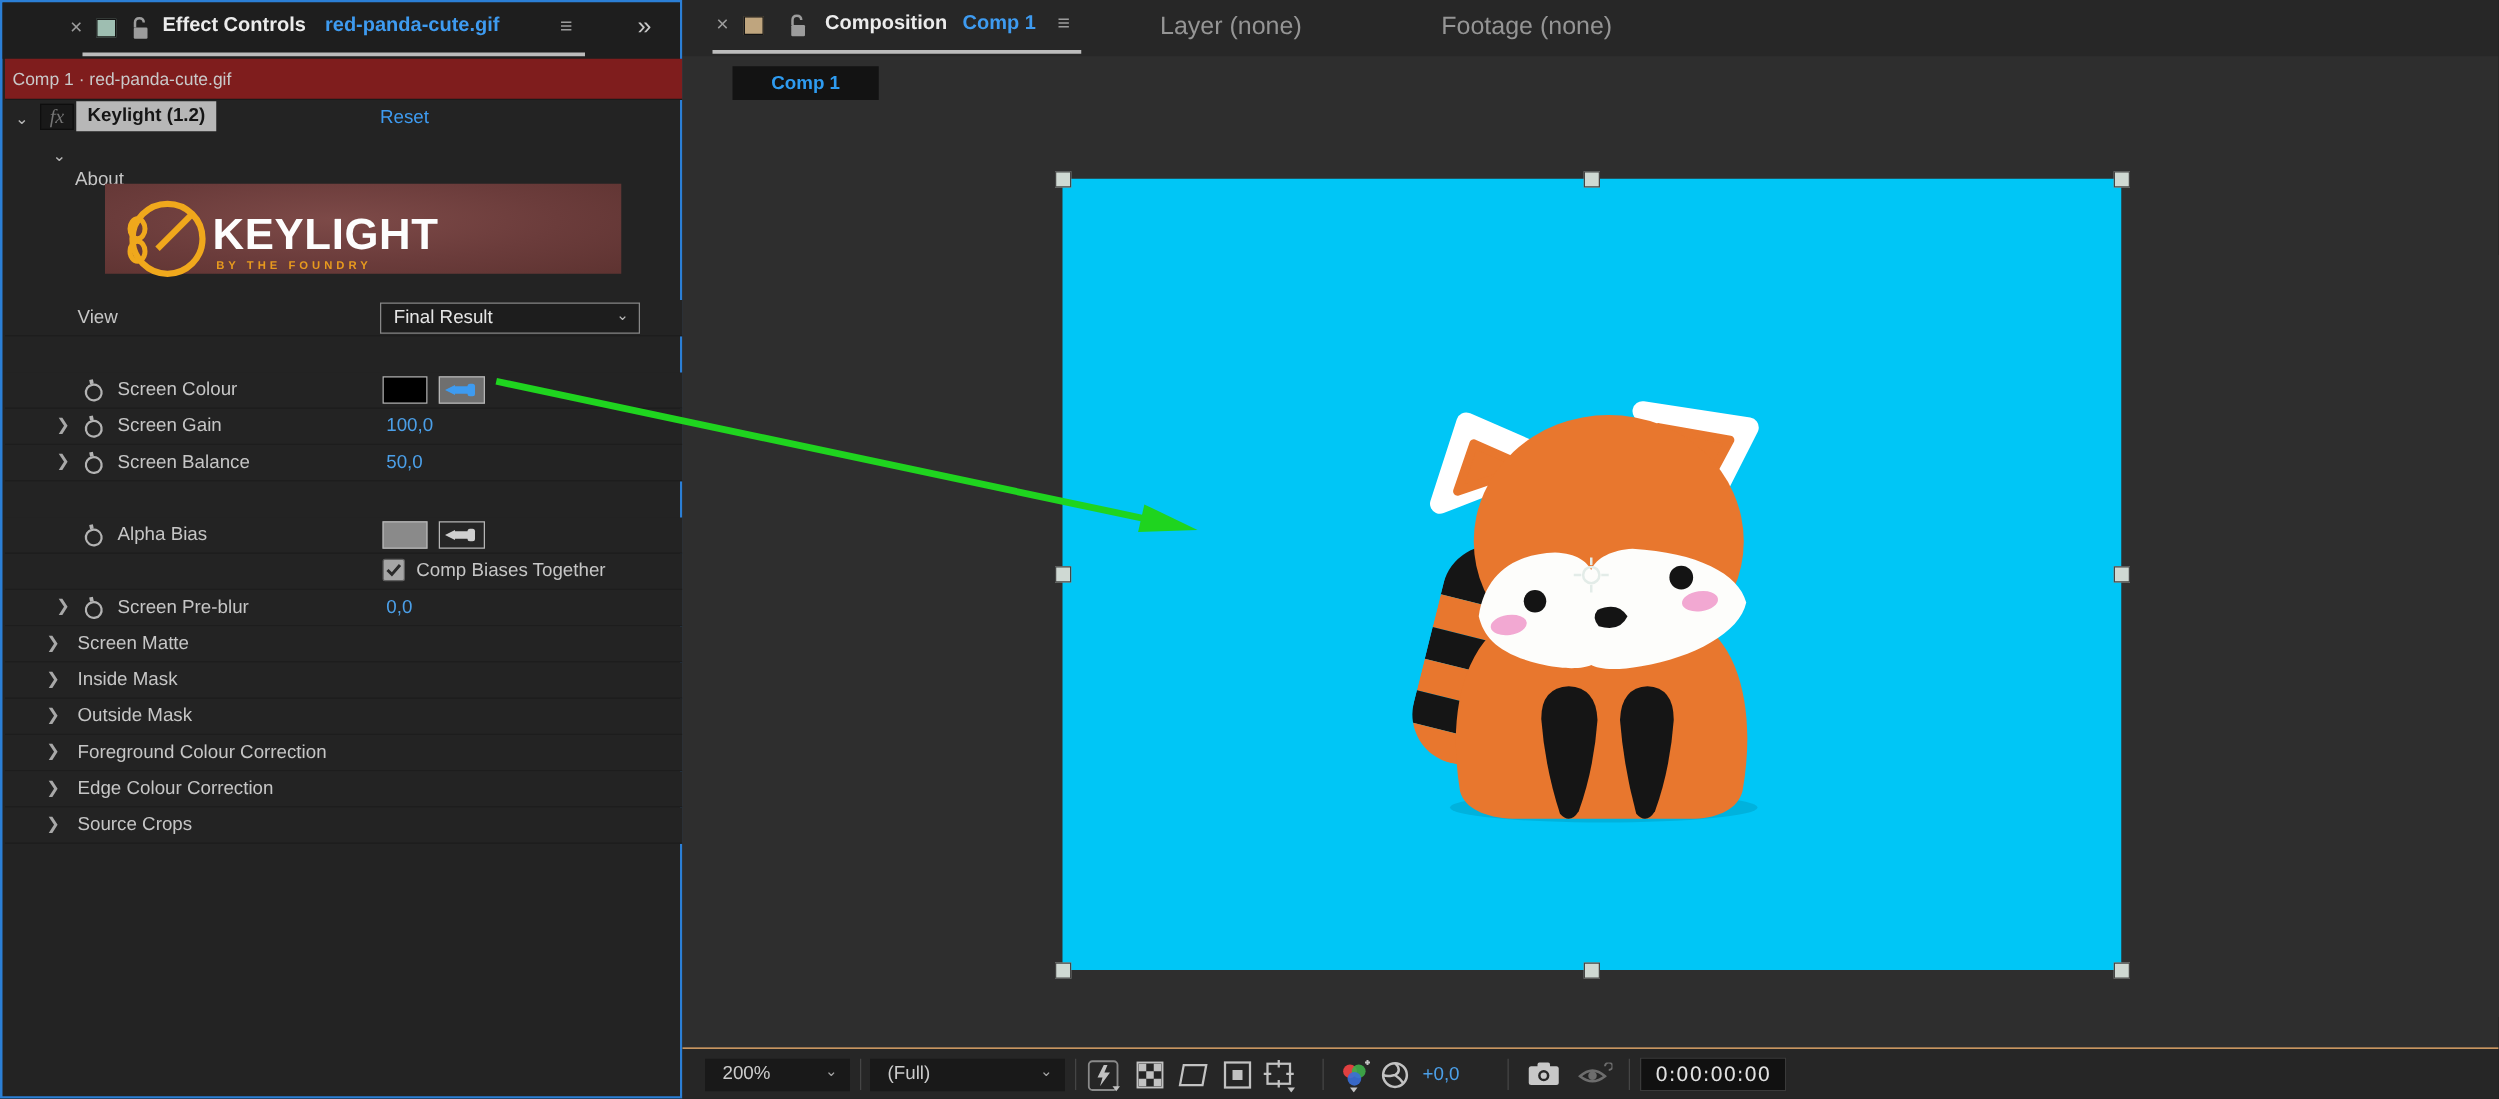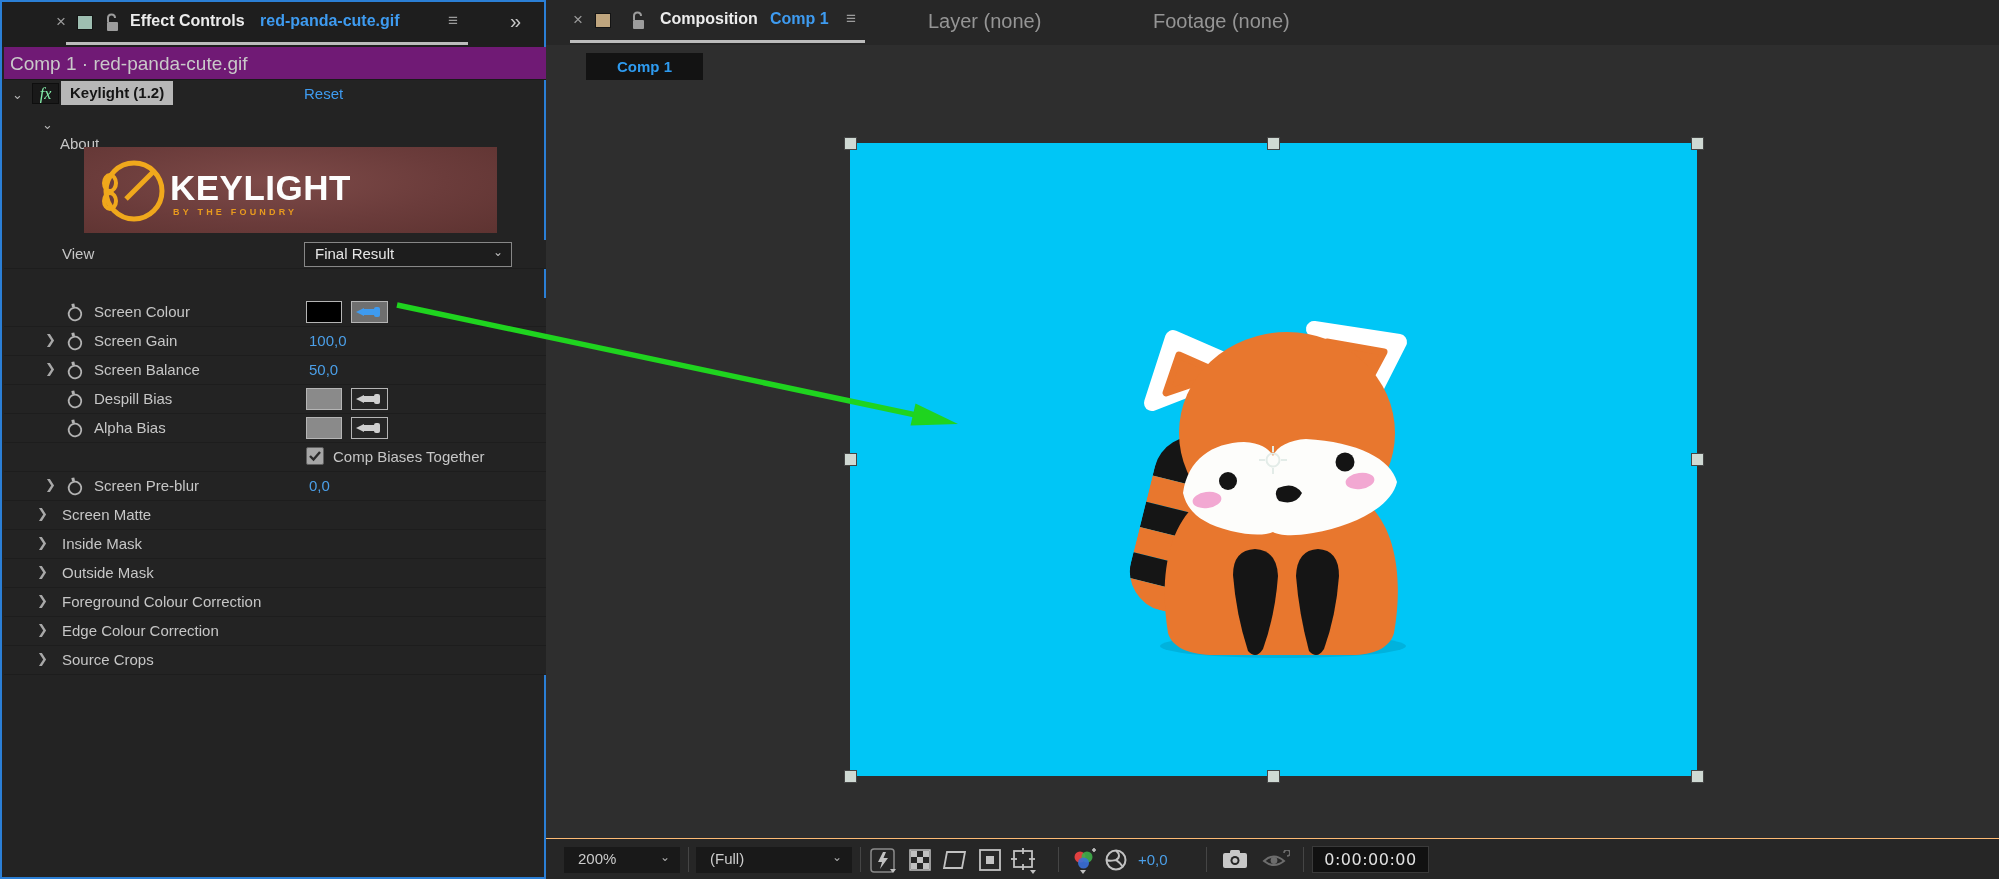--- a/index.html
+++ b/index.html
@@ -14,33 +14,33 @@
   #left-panel { left:0; top:0; width:546px; height:879px; background:#232323; border:2px solid #2b7fd6; }
   #left-tabbar { left:0; top:0; width:100%; height:45px; background:#1e1e1e; }
   .tab-close { font-size:17px; color:#9c9c9c; }
   .group-swatch { width:16px; height:15px; border:1px solid #141414; }
   .tab-title { font-size:16px; font-weight:bold; color:#ececec; }
   .tab-doc { font-size:16px; font-weight:bold; color:#3e9bf0; }
   .tab-menu { font-size:17px; color:#9c9c9c; font-weight:bold; }
   .tab-underline { height:3px; background:#bcbcbc; }
   .overflow-btn { font-size:20px; color:#c8c8c8; letter-spacing:-2px; }
 
-  #breadcrumb-strip { left:2px; top:45px; width:542px; height:33px; background:#701a75; line-height:33px; font-size:19px; color:#c9c9c9; padding-left:6px; border-bottom:1px solid #1a1a1a; }
+  #breadcrumb-strip { left:2px; top:45px; width:542px; height:33px; background:#7f1d1d; line-height:33px; font-size:14px; color:#c9c9c9; padding-left:6px; border-bottom:1px solid #1a1a1a; }
 
   #effect-header { left:2px; top:78px; width:542px; height:30px; }
   .twirl { color:#b5b5b5; font-size:13px; }
-  #fx-badge { left:28px; top:3px; width:27px; height:21px; background:#191919; border:1px solid #0e0e0e; color:#86efac; font-style:italic; font-family:"Liberation Serif",serif; font-size:16px; text-align:center; line-height:20px; }
+  #fx-badge { left:28px; top:3px; width:27px; height:21px; background:#191919; border:1px solid #0e0e0e; color:#737373; font-style:italic; font-family:"Liberation Serif",serif; font-size:16px; text-align:center; line-height:20px; }
   #effect-name { left:57px; top:1px; background:#b7b7b7; color:#151515; font-size:15px; font-weight:bold; padding:3px 9px 4px 9px; }
   #reset-btn { left:300px; top:5px; font-size:15px; color:#3e9bf0; }
   #about-row { left:2px; top:108px; width:542px; height:29px; font-size:15px; color:#c6c6c6; }
   #about-row .twirl { position:absolute; left:38px; top:7px; }
   #about-row .lbl { position:absolute; left:56px; top:5px;margin-top:20px; }
 
   
-  #keylight-banner { left:82px; top:145px; width:413px; height:86px; background:radial-gradient(ellipse at 45% 40%, #7d4a48 0%, #6b3c3b 55%, #5e3331 100%); }
+  #keylight-banner { left:82px; top:145px; width:413px; height:72px; background:radial-gradient(ellipse at 45% 40%, #7d4a48 0%, #6b3c3b 55%, #5e3331 100%); }
   #kl-title { left:86px; top:21px; font-size:35px; font-weight:bold; color:#fdfdfd; letter-spacing:0.5px; }
   #kl-sub { left:89px; top:60px; font-size:9px; font-weight:bold; color:#e89a1e; letter-spacing:3.2px; }
 
   
   .row { left:2px; width:542px; height:29px; background:#232323; border-bottom:1px solid #1d1d1d; font-size:15px; color:#c6c6c6; }
   .row .exp { position:absolute; left:41px; top:5px; color:#a8a8a8; font-size:13px; }
   .row .sw  { position:absolute; left:62px; top:5px; }
   .row .lbl { position:absolute; left:90px; top:5px; }
   .row .lbl-g { position:absolute; left:58px; top:5px; }
   .row .val { position:absolute; left:305px; top:5px; color:#4b9fe8; }
@@ -165,37 +165,20 @@
       <svg class="sw" width="18" height="19" viewBox="0 0 18 19">
           <g transform="rotate(-12 9 11)">
             <rect x="7.5" y="0.5" width="3" height="3.5" fill="#b3b3b3"></rect>
             <circle cx="9" cy="11" r="6.3" fill="none" stroke="#b3b3b3" stroke-width="1.8"></circle>
           </g>
         </svg>
       <span class="lbl">Screen Balance</span>
       <span class="val">50,0</span>
     </div>
 
-    <div class="row abs" style="top:383px;">
-      <svg class="sw" width="18" height="19" viewBox="0 0 18 19">
-          <g transform="rotate(-12 9 11)">
-            <rect x="7.5" y="0.5" width="3" height="3.5" fill="#b3b3b3"></rect>
-            <circle cx="9" cy="11" r="6.3" fill="none" stroke="#b3b3b3" stroke-width="1.8"></circle>
-          </g>
-        </svg>
-      <span class="lbl">Despill Bias</span>
-      <div class="cswatch" style="background:#8a8a8a;"></div>
-      <div class="edrop-btn edrop-dark">
-        <svg width="35" height="20" viewBox="0 0 35 20">
-          <polygon points="4,10 12,6 12,14" fill="#cfcfcf"></polygon>
-          <rect x="11" y="7" width="12" height="6" fill="#cfcfcf"></rect>
-          <rect x="22" y="5" width="6" height="10" rx="2" fill="#cfcfcf"></rect>
-        </svg>
-      </div>
-    </div>
 
     <div class="row abs" style="top:412px;">
       <svg class="sw" width="18" height="19" viewBox="0 0 18 19">
           <g transform="rotate(-12 9 11)">
             <rect x="7.5" y="0.5" width="3" height="3.5" fill="#b3b3b3"></rect>
             <circle cx="9" cy="11" r="6.3" fill="none" stroke="#b3b3b3" stroke-width="1.8"></circle>
           </g>
         </svg>
       <span class="lbl">Alpha Bias</span>
       <div class="cswatch" style="background:#8a8a8a;"></div>

